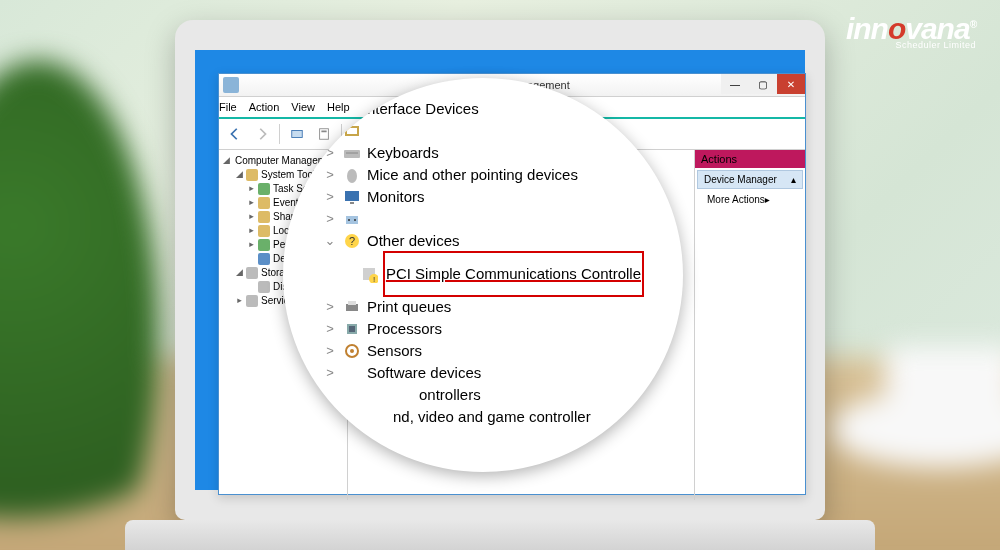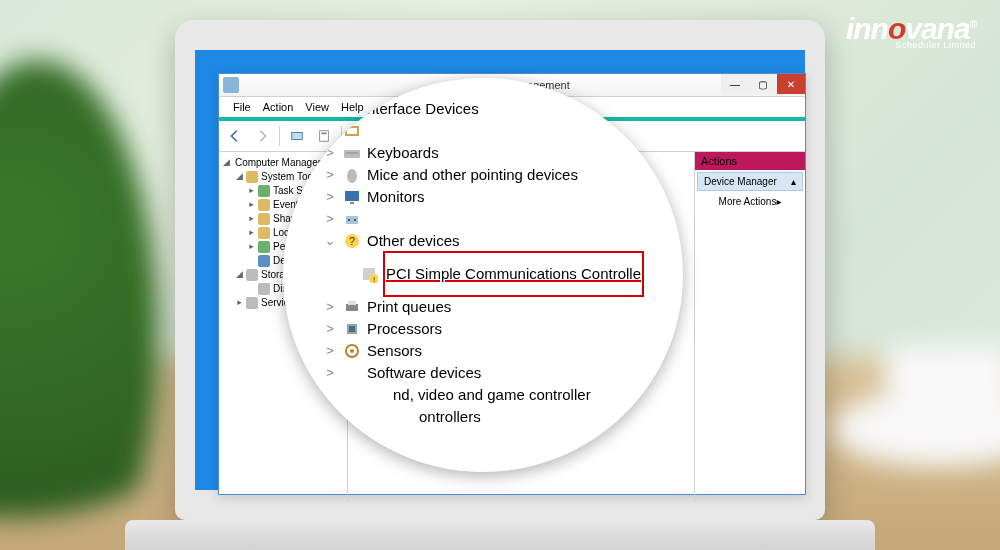--- a/index.html
+++ b/index.html
@@ -125,24 +125,24 @@
   font-size:10px;
 }
 .win-min{background:#f0f0f0;}
 .win-max{background:#f0f0f0;}
 .win-close{background:#c94030;color:#fff}
 
 .menubar{
   height:20px;
   display:flex;
   align-items:center;
-  padding-left:14px;
+  padding-left:0;
   font-size:11px;
   color:#000;
-  border-bottom:4px solid #14b8a6;
+  border-bottom:2px solid #14b8a6;
 }
 .menubar span{ margin-right:12px; }
 
 .toolbar{
   height:26px;
   display:flex;
   align-items:center;
   padding:2px 4px;
   border-bottom:1px solid #d0d0d0;
   gap:3px;
@@ -211,21 +211,21 @@
   margin:2px;
   display:flex;
   justify-content:space-between;
   align-items:center;
   font-size:10px;
 }
 .actions-item{
   padding:3px 12px;
   font-size:10px;
   display:flex;
-  justify-content:center;
+  justify-content:flex-start;
 }
 
 
 .lens {
   position:absolute;
   top:78px;
   left:283px;
   width:400px; height:394px;
   border-radius:50%;
   background:#fff;
@@ -548,33 +548,33 @@
         </span>
         <span class="dtext">Sensors</span>
       </div>
       <div class="devrow">
         <span class="toggle">&gt;</span>
         <span class="dicon">
           <span style="display:inline-block;width:18px"></span>
         </span>
         <span class="dtext">Software devices</span>
       </div>
+      <div class="devrow indent2">
+        <span class="toggle"></span>
+        <span class="dicon">
+          <span style="display:inline-block;width:18px"></span>
+        </span>
+        <span class="dtext">ontrollers</span>
+      </div>
       <div class="devrow indent">
         <span class="toggle"></span>
         <span class="dicon">
           <span style="display:inline-block;width:18px"></span>
         </span>
         <span class="dtext">nd, video and game controller</span>
-      </div>
-      <div class="devrow indent2">
-        <span class="toggle"></span>
-        <span class="dicon">
-          <span style="display:inline-block;width:18px"></span>
-        </span>
-        <span class="dtext">ontrollers</span>
       </div>
     </div>
 </div>
 
 <div class="brand">
   <span class="big">
     <span>inn</span><span class="red">o</span><span>vana</span><span class="reg">®</span>
   </span>
   <span class="tag">Scheduler Limited</span>
 </div>

